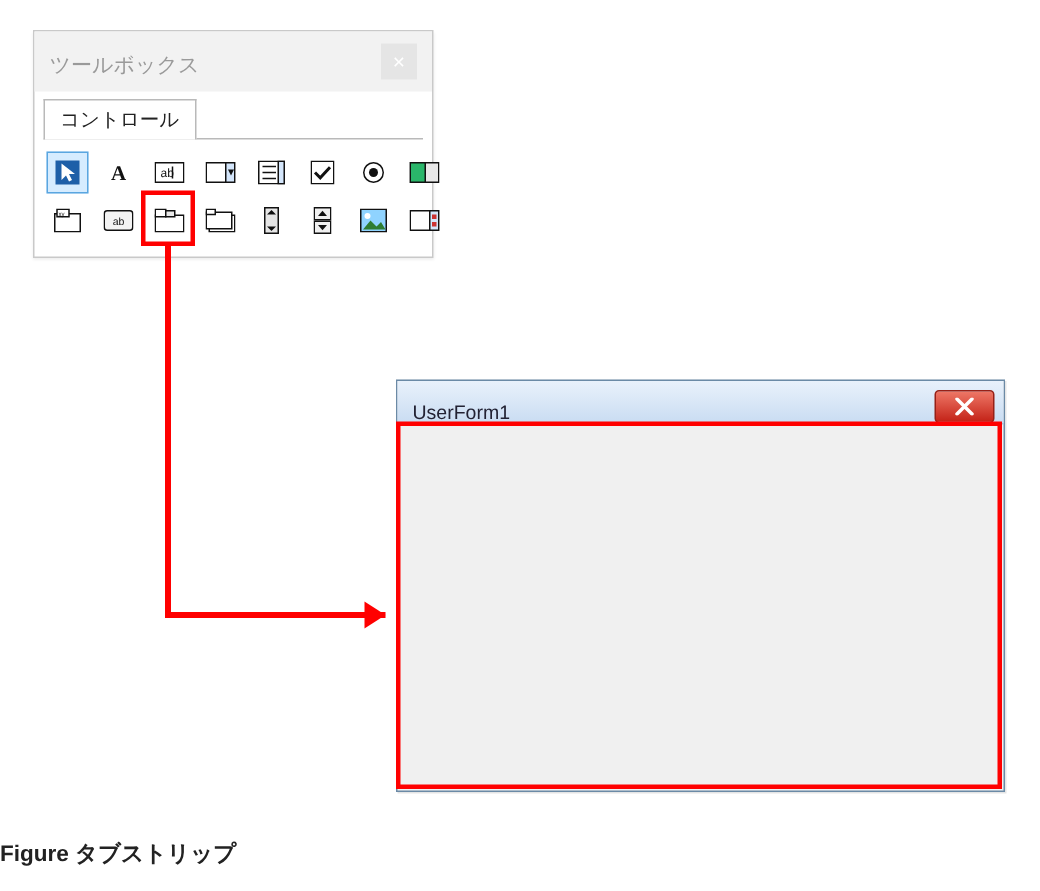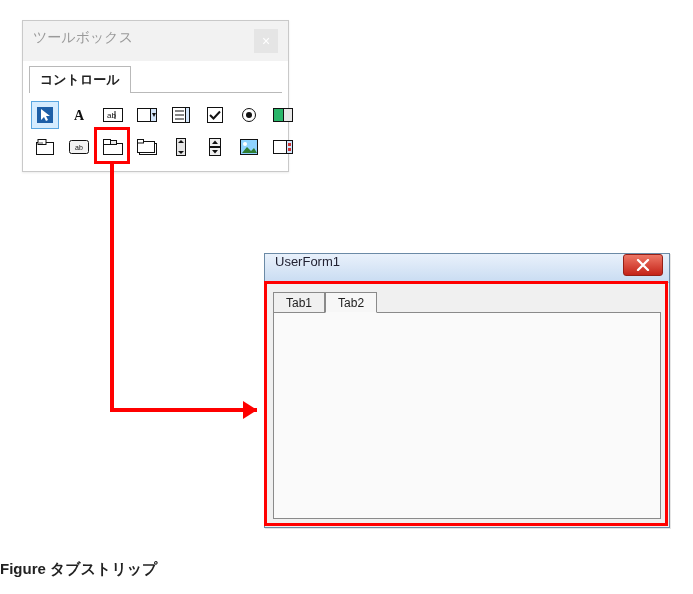--- a/index.html
+++ b/index.html
@@ -21,21 +21,21 @@
     border: 1px solid #c9c9c9;
     box-shadow: 0 1px 2px rgba(0,0,0,.08);
     background: #fff;
   }
   .toolbox-title {
     background: #f2f2f2;
     color: #9a9a9a;
     font-size: 14px;
     padding: 8px 10px;
     display: flex;
-    align-items: flex-start;
+    align-items: flex-end;
     justify-content: space-between;
   }
   .toolbox-close {
     width: 24px; height: 24px;
     background: #e5e5e5;
     display: flex;
     align-items: center;
     justify-content: center;
     color: #fff;
     font-size: 14px;
@@ -50,21 +50,20 @@
     margin-bottom: 6px;
   }
   .toolbox-tab {
     border: 1px solid #b9b9b9;
     border-bottom: none;
     padding: 4px 10px;
     background: #fff;
     font-size: 13px;
     position: relative;
     top: 1px;
-    font-weight: bold;
   }
   .icon-grid {
     display: grid;
     grid-template-columns: repeat(8, 28px);
     grid-auto-rows: 28px;
     gap: 4px 6px;
     padding: 2px 2px 0 2px;
   }
   .tool {
     width: 28px; height: 28px;
@@ -94,21 +93,21 @@
     height: 273px;
     border: 1px solid #6b8aa6;
     background: #f0f0f0;
     box-shadow: 1px 1px 0 rgba(0,0,0,.1);
   }
   .uf-title {
     height: 28px;
     background: linear-gradient(#e9f1fb, #c9dcf2);
     border-bottom: 1px solid #a9bfd6;
     display: flex;
-    align-items: flex-start;
+    align-items: flex-end;
     padding: 0 6px 0 10px;
     font-size: 13px;
     color: #223;
     justify-content: space-between;
   }
   .uf-close {
     width: 38px; height: 20px;
     border-radius: 3px;
     background: linear-gradient(#e76, #c42318);
     border: 1px solid #962017;
@@ -307,29 +306,20 @@
 
 <div class="userform">
   <div class="uf-title">
     <span>UserForm1</span>
     <span class="uf-close">
       <svg width="14" height="12" viewBox="0 0 14 12">
         <path d="M2 1 L12 11 M12 1 L2 11" stroke="#fff" stroke-width="2.3" stroke-linecap="round"></path>
       </svg>
     </span>
   </div>
-  <div class="uf-body">
-    <div class="tabstrip">
-      <div class="ts-tabs">
-        <div class="ts-tab inactive">Tab1</div>
-        <div class="ts-tab active">Tab2</div>
-      </div>
-      <div class="ts-page"></div>
-    </div>
-  </div>
 </div>
 
 <div class="red-hl" style="top:281px; left:264px; width:404px; height:245px;"></div>
 
 <svg class="arrow-svg" width="693" height="594">
   <path d="M112 164 L112 410 L257 410" fill="none" stroke="#f00" stroke-width="4"></path>
   <path d="M257 410 L243 401 L243 419 Z" fill="#f00"></path>
 </svg>
 
 <div class="caption">Figure タブストリップ</div>

